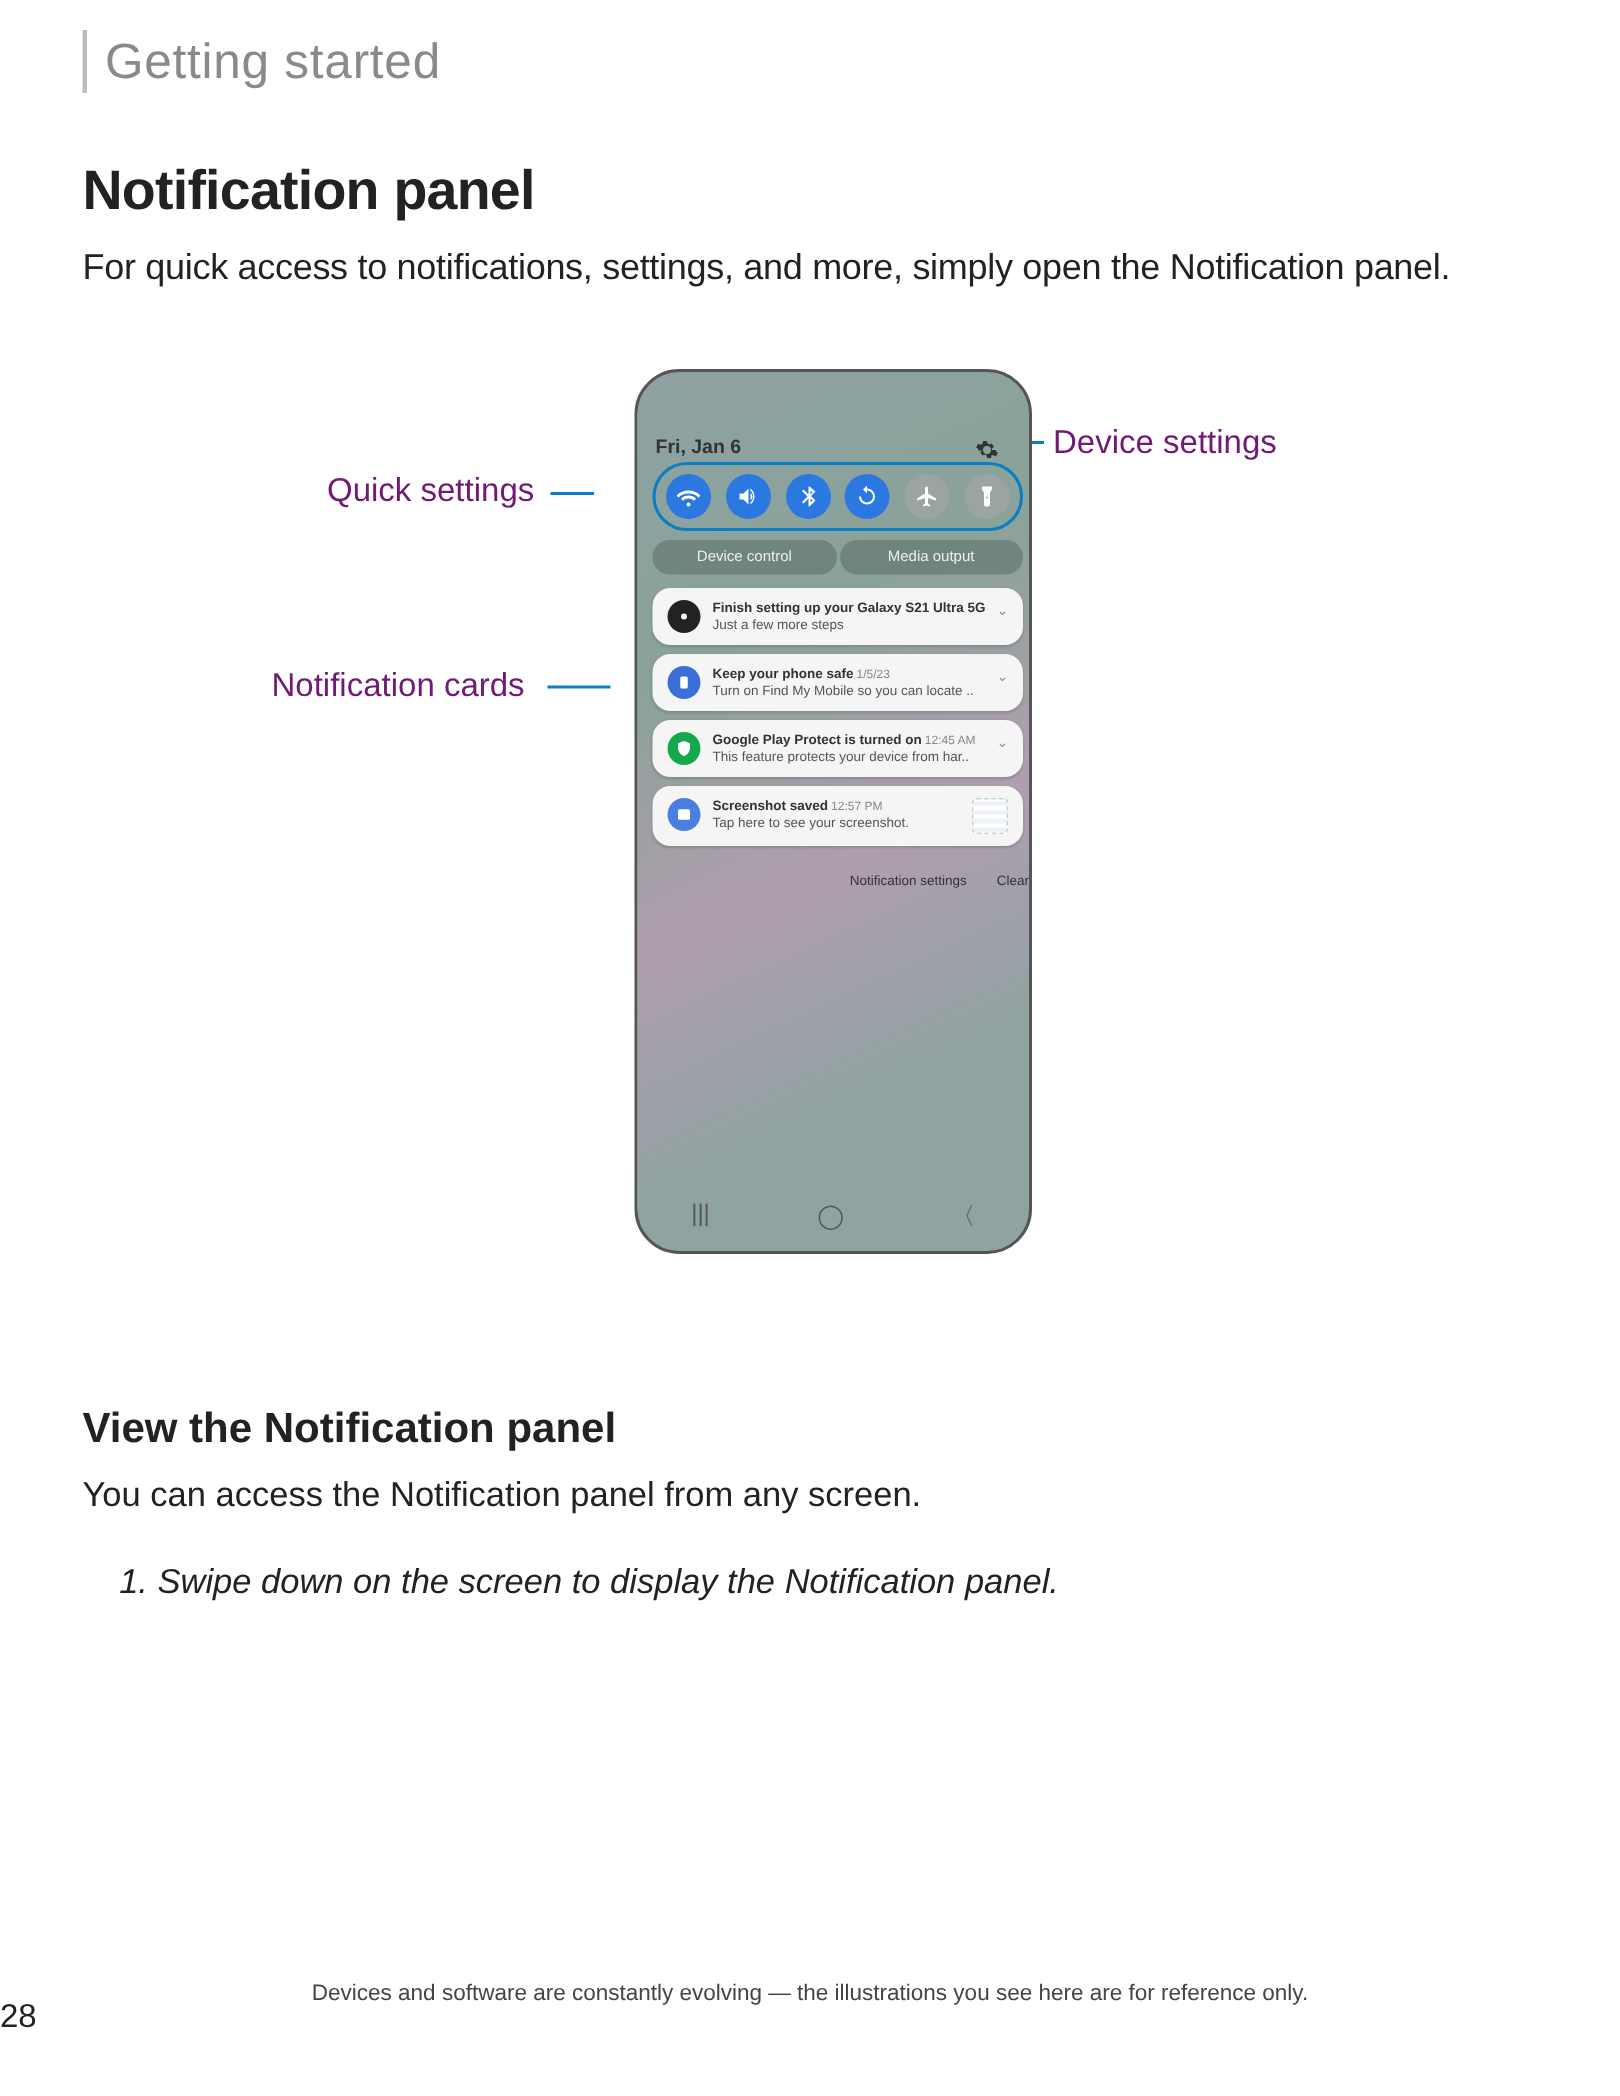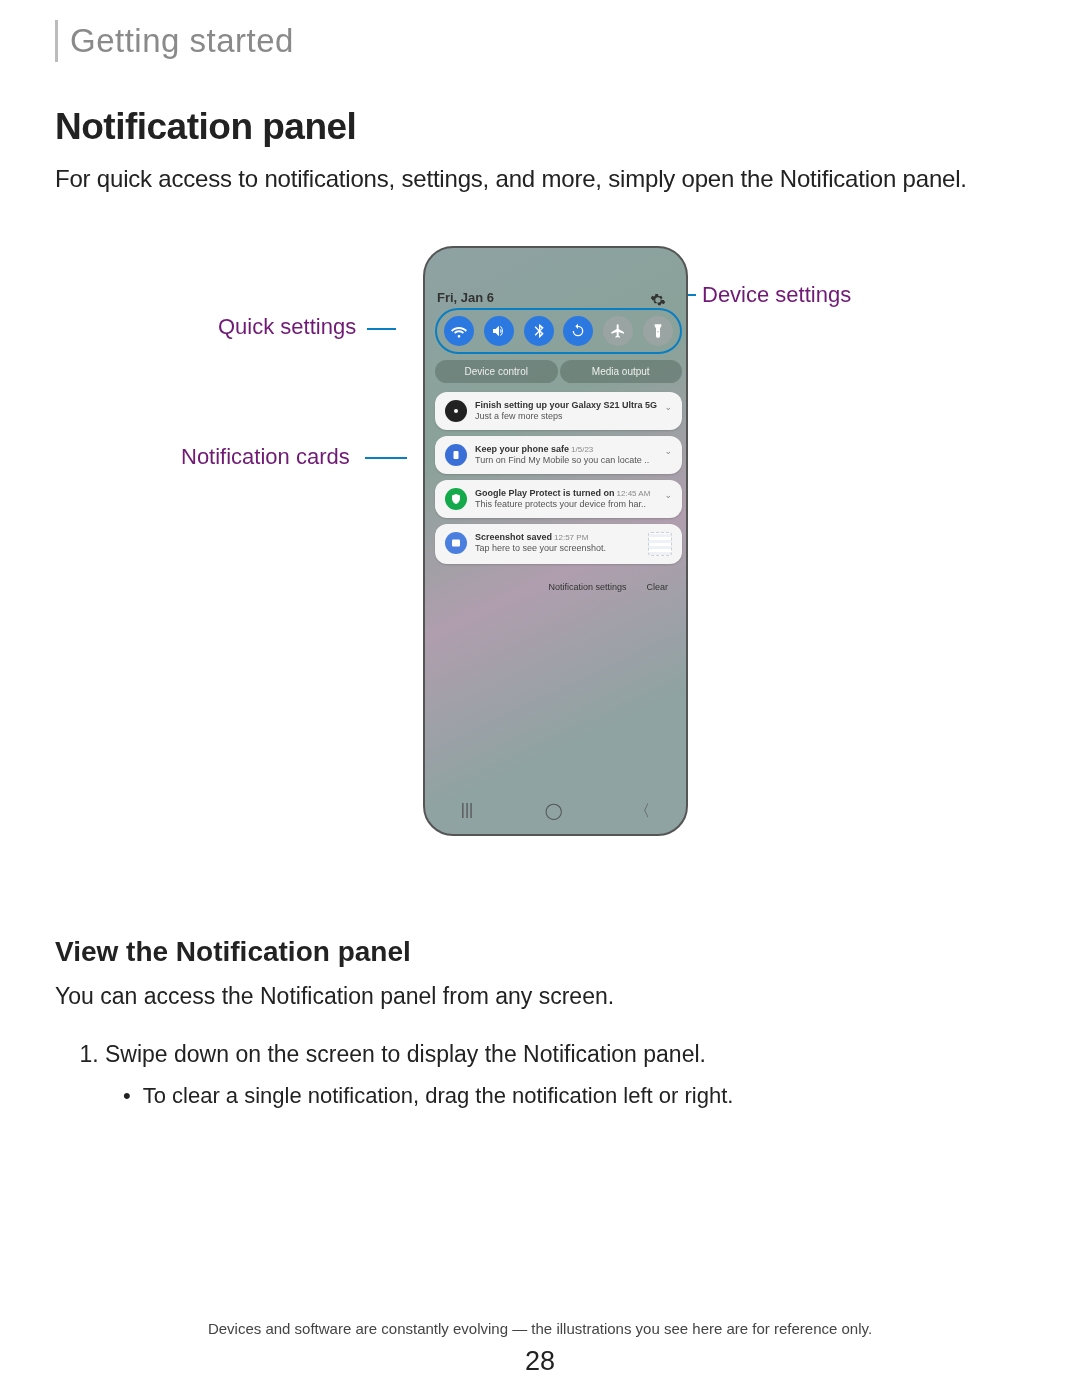--- a/index.html
+++ b/index.html
@@ -96,51 +96,51 @@
   .card .t1 { font-size:9px; font-weight:700; color:#333; line-height:1.2;}
   .card .meta { font-size:8px; color:#888; font-weight:400; margin-left:2px;}
   .card .t2 { font-size:9px; color:#555; margin-top:1px;}
   .card .chev { position:absolute; right:10px; top:10px; font-size:9px; color:#888;}
   .thumb {
     width:24px;height:24px;flex:0 0 24px;border:1px dashed #c9cfd6;border-radius:3px;
     background:repeating-linear-gradient(0deg,#eef1f6,#eef1f6 3px,#fff 3px,#fff 6px);
     margin-left:auto;
   }
   .foot-links {
-    position:absolute; top:334px; right:18px;
+    position:absolute; top:334px; right:0;
     font-size:9px; color:#333; display:flex; gap:20px;
   }
   .navbar {
     position:absolute; bottom:12px; left:0; width:100%;
     display:flex; justify-content:space-around; color:#555;
   }
   .navbar span{font-size:16px;}
   
   .callout {
     position:absolute;
     font-size:22px; color:#701a75; white-space:nowrap;
   }
   .line { position:absolute; background:#0a7ec2; height:2px; }
   
   h2 {
     font-size:28px; font-weight:600; margin-bottom:12px;
   }
   p.body { font-size:23px; line-height:1.45; margin-bottom:24px;}
   ol { padding-left:50px; }
-  ol li { font-size:23px; line-height:1.5; margin-bottom:6px;}
+  ol li { font-size:23px; line-height:1.5; margin-bottom:6px;font-style:italic;}
   ul.sub { list-style:none; padding-left:18px; margin-top:6px;}
   ul.sub li{ font-size:22px; line-height:1.7; }
   ul.sub li::before{content:"•"; margin-right:12px;}
   .disclaimer{
     position:absolute; bottom:60px; left:0; width:100%;
     text-align:center; font-size:15px; color:#444;
   }
   .pagenum{
-    position:absolute; bottom:20px; left:0; width:100%;
-    text-align:center; font-size:27px;
+    position:absolute; bottom:40px; left:0; width:100%;
+    text-align:left; font-size:22px;
   }
 </style>
 </head>
 <body>
 
 <div class="topline">
   <span>Getting started</span>
 </div>
 
 <h1>Notification panel</h1>
@@ -270,19 +270,18 @@
   </div>
 </div>
 
 <h2>View the Notification panel</h2>
 <p class="body">You can access the Notification panel from any screen.</p>
 
 <ol>
   <li>
     <span>Swipe down on the screen to display the Notification panel.</span>
     <ul class="sub">
-      <li>To clear a single notification, drag the notification left or right.</li>
     </ul>
   </li>
 </ol>
 
 <div class="disclaimer">Devices and software are constantly evolving — the illustrations you see here are for reference only.</div>
 <div class="pagenum">28</div>
 
 </body></html>

